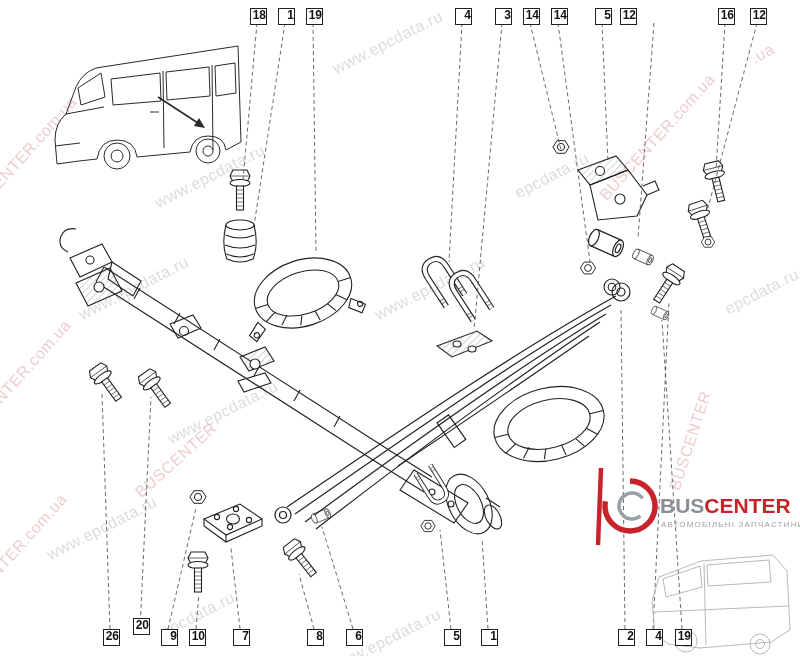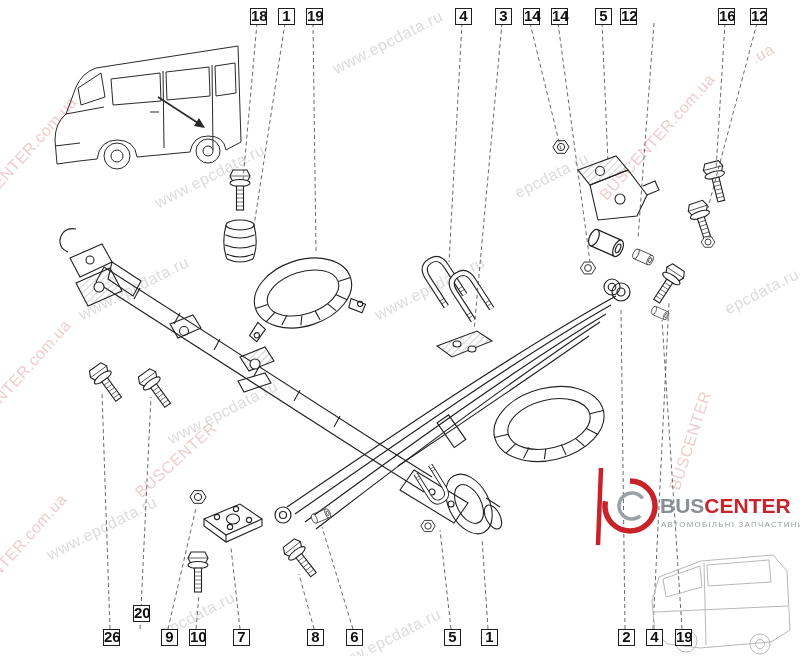--- a/index.html
+++ b/index.html
@@ -4,21 +4,21 @@
 <style>
   html,body{margin:0;padding:0;width:800px;height:656px;background:#fff;
     font-family:"Liberation Sans",sans-serif;overflow:hidden}
   .stage{position:absolute;left:0;top:0;width:800px;height:656px;background:#fff;overflow:hidden}
   .wm{position:absolute;font-size:16px;letter-spacing:.5px;opacity:.5;white-space:nowrap;
     transform-origin:left top;pointer-events:none}
   .wm-red{color:#dc9a9a}
   .wm-gray{color:#b9b9b9}
   svg.diagram{position:absolute;left:0;top:0;z-index:2}
   .callout{position:absolute;width:15px;height:15px;border:1px solid #1f1f1f;background:#fff;
-    font-size:15px;line-height:13px;font-weight:700;text-align:center;color:#111;z-index:3;cursor:pointer}
+    font-size:12px;line-height:13px;font-weight:700;text-align:right;color:#111;z-index:3;cursor:pointer}
   .wm-layer{position:absolute;inset:0;z-index:1}
 </style>
 </head>
 <body>
 
 <div class="stage">
 
   <div class="wm-layer">
     <span class="wm wm-red" style="left:-42px;top:215px;transform:rotate(-48deg)">BUSCENTER.com.ua</span>
     <span class="wm wm-gray" style="left:330px;top:62px;transform:rotate(-27deg)">www.epcdata.ru</span>
@@ -258,21 +258,21 @@
   <div class="callout" style="left:455px;top:8px">4</div>
   <div class="callout" style="left:495px;top:8px">3</div>
   <div class="callout" style="left:523px;top:8px">14</div>
   <div class="callout" style="left:551px;top:8px">14</div>
   <div class="callout" style="left:595px;top:8px">5</div>
   <div class="callout" style="left:620px;top:8px">12</div>
   <div class="callout" style="left:718px;top:8px">16</div>
   <div class="callout" style="left:750px;top:8px">12</div>
 
   <div class="callout" style="left:103px;top:629px">26</div>
-  <div class="callout" style="left:133px;top:605px">20</div>
+  <div class="callout" style="left:133px;top:618px">20</div>
   <div class="callout" style="left:161px;top:629px">9</div>
   <div class="callout" style="left:189px;top:629px">10</div>
   <div class="callout" style="left:233px;top:629px">7</div>
   <div class="callout" style="left:307px;top:629px">8</div>
   <div class="callout" style="left:346px;top:629px">6</div>
   <div class="callout" style="left:444px;top:629px">5</div>
   <div class="callout" style="left:481px;top:629px">1</div>
   <div class="callout" style="left:618px;top:629px">2</div>
   <div class="callout" style="left:646px;top:629px">4</div>
   <div class="callout" style="left:675px;top:629px">19</div>

